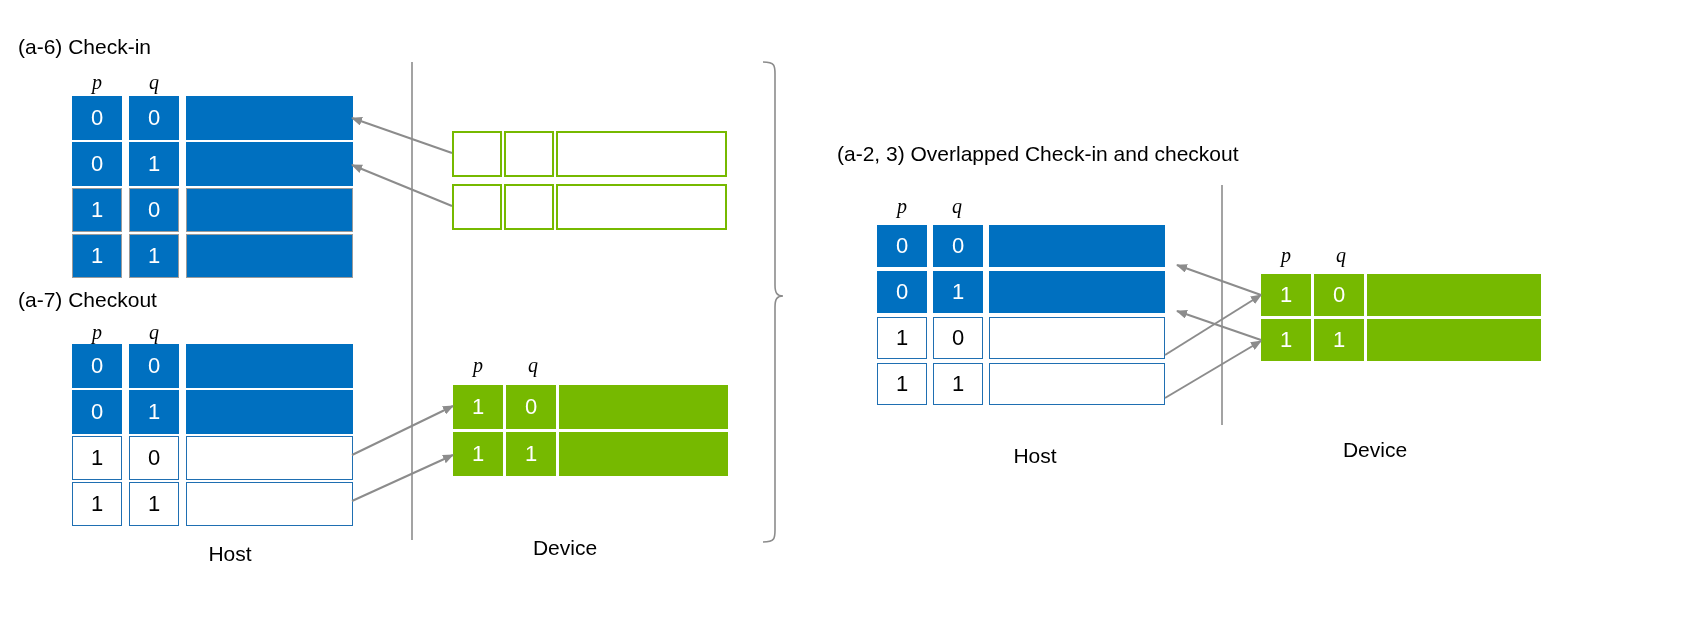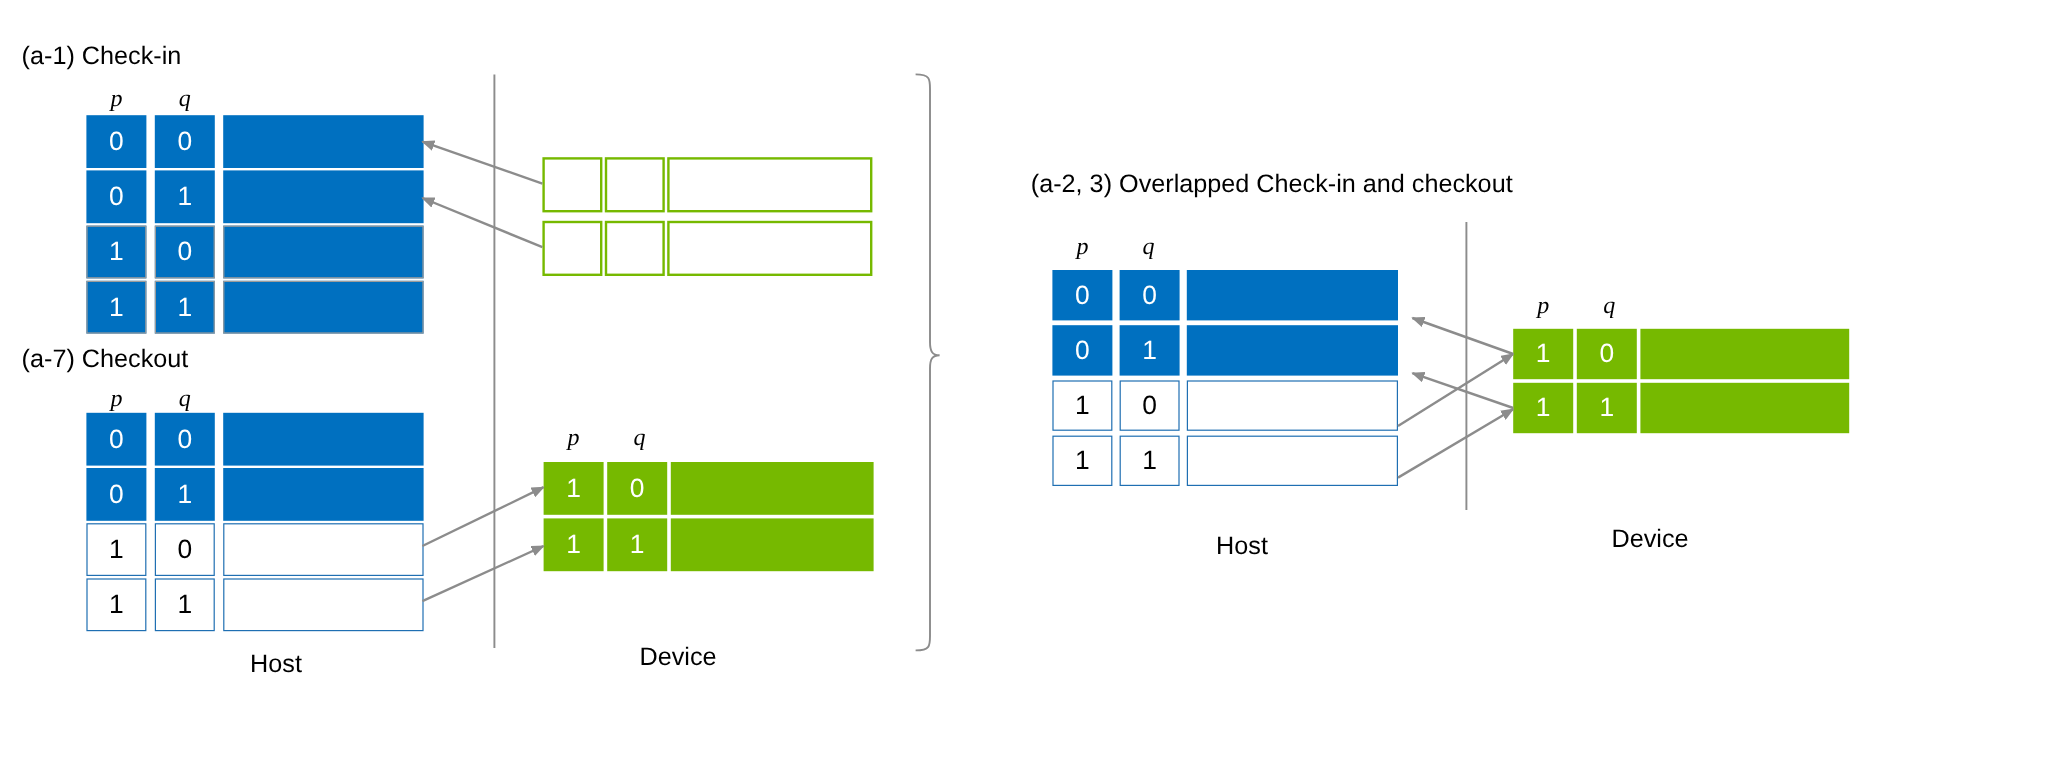--- a/index.html
+++ b/index.html
@@ -97,21 +97,21 @@
     width: 1707px;
     height: 642px;
     pointer-events: none;
   }
 </style>
 </head>
 <body>
 
 <div id="canvas">
 
-  <div class="abs section-title" style="left:18px; top:36px;">(a-1) Check-in</div>
+  <div class="abs section-title" style="left:18px; top:36px;">(a-6) Check-in</div>
 
   <div class="abs col-head" style="left:72px; top:72px; width:50px;">p</div>
   <div class="abs col-head" style="left:129px; top:72px; width:50px;">q</div>
 
   <div class="row" style="left:72px; top:96px;">
     <div class="cell blue-fill" style="width:50px;height:44px;">0</div>
     <div class="cell blue-fill" style="width:50px;height:44px;margin-left:7px;">0</div>
     <div class="cell blue-fill" style="width:167px;height:44px;margin-left:7px;"></div>
   </div>
   <div class="row" style="left:72px; top:142px;">
@@ -177,21 +177,21 @@
   </div>
   <div class="row" style="left:453px; top:432px;">
     <div class="cell green-fill" style="width:50px;height:44px;">1</div>
     <div class="cell green-fill" style="width:50px;height:44px;margin-left:3px;">1</div>
     <div class="cell green-fill" style="width:169px;height:44px;margin-left:3px;"></div>
   </div>
 
   <div class="abs endpoint-label" style="left:160px; top:543px; width:140px;">Host</div>
   <div class="abs endpoint-label" style="left:495px; top:537px; width:140px;">Device</div>
 
-  <div class="abs section-title" style="left:859px; top:143px;">(a-2, 3) Overlapped Check-in and checkout</div>
+  <div class="abs section-title" style="left:837px; top:143px;">(a-2, 3) Overlapped Check-in and checkout</div>
 
   <div class="abs col-head" style="left:877px; top:196px; width:50px;">p</div>
   <div class="abs col-head" style="left:932px; top:196px; width:50px;">q</div>
 
   <div class="row" style="left:877px; top:225px;">
     <div class="cell blue-fill" style="width:50px;height:42px;">0</div>
     <div class="cell blue-fill" style="width:50px;height:42px;margin-left:6px;">0</div>
     <div class="cell blue-fill" style="width:176px;height:42px;margin-left:6px;"></div>
   </div>
   <div class="row" style="left:877px; top:271px;">

